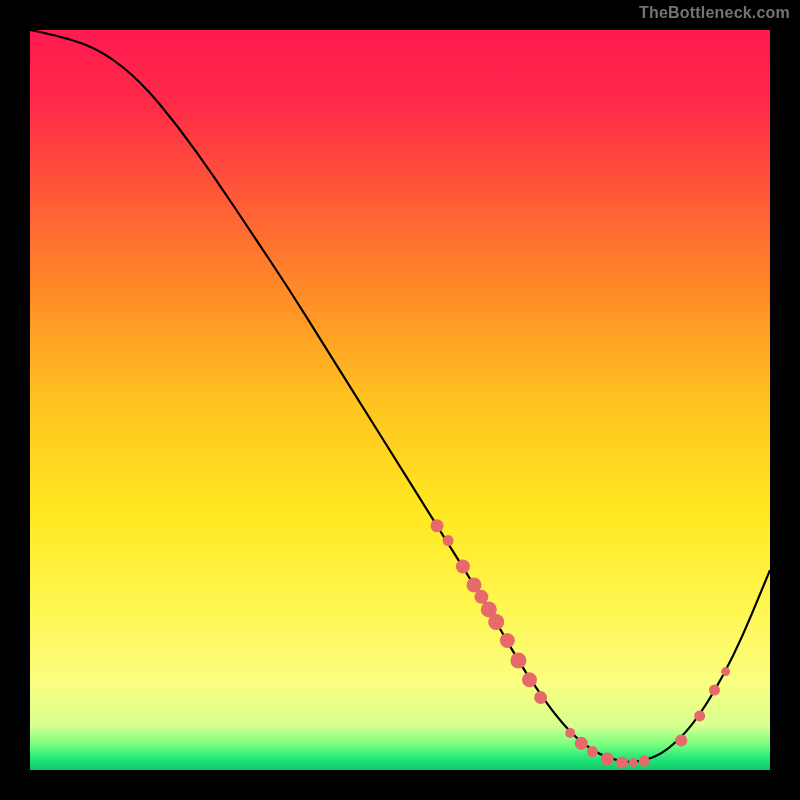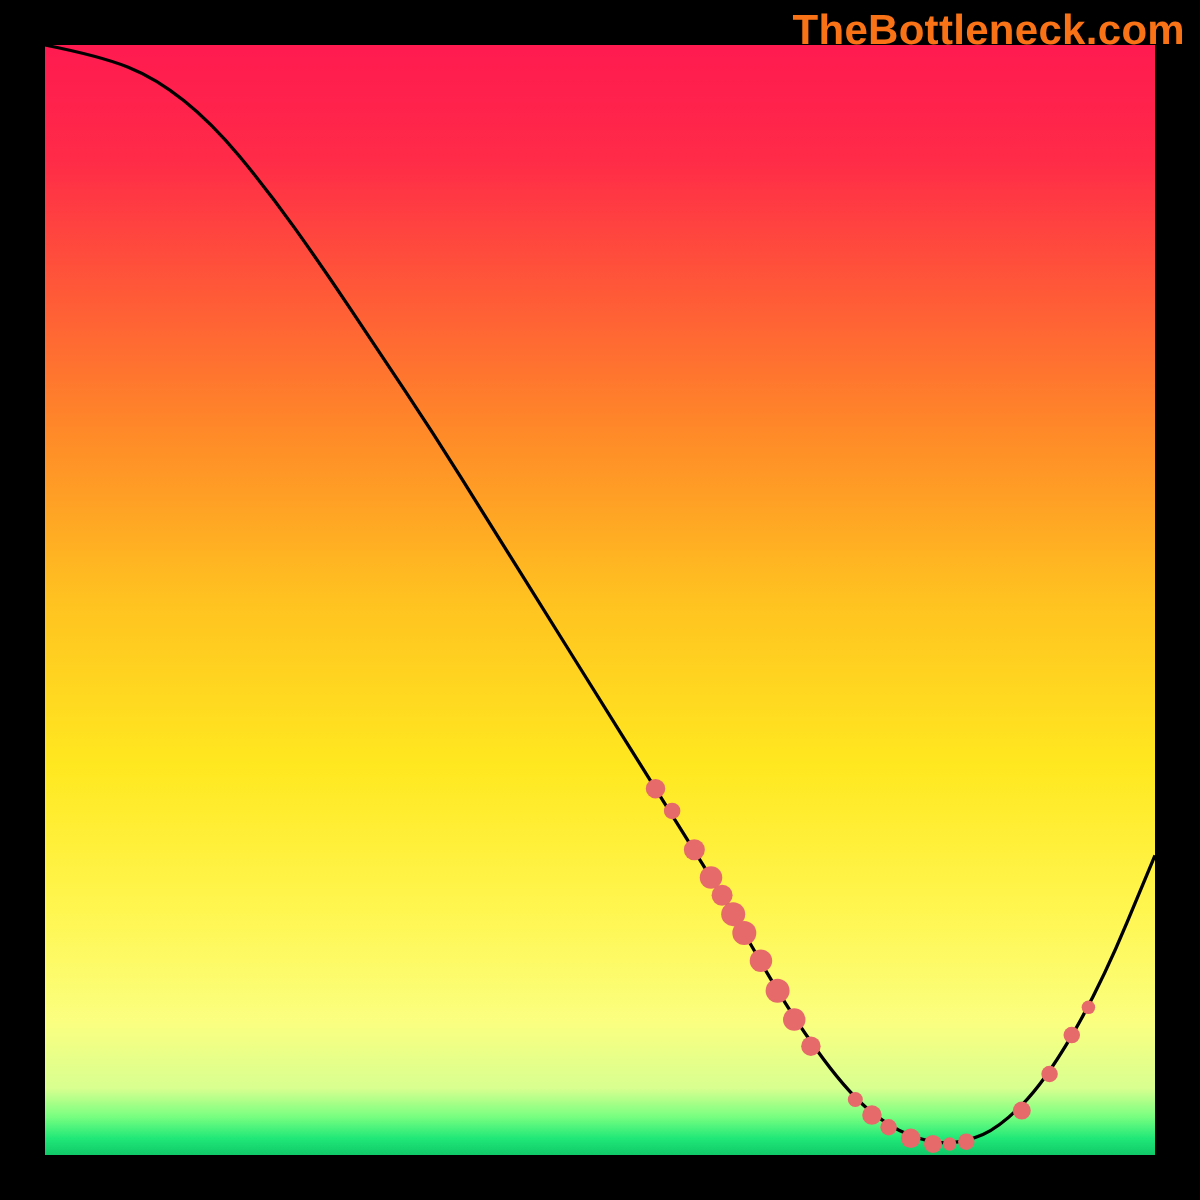--- a/index.html
+++ b/index.html
@@ -12,23 +12,23 @@
   }
   .container {
     position: relative;
     width: 800px;
     height: 800px;
   }
   .watermark {
     position: absolute;
     top: 4px;
     right: 10px;
-    color: #f97316;
+    color: #737373;
     font-family: Arial, Helvetica, sans-serif;
-    font-size: 28px;
+    font-size: 16px;
     font-weight: bold;
     z-index: 10;
     letter-spacing: 0.2px;
   }
   svg.plot {
     position: absolute;
     left: 0;
     top: 0;
     width: 800px;
     height: 800px;

